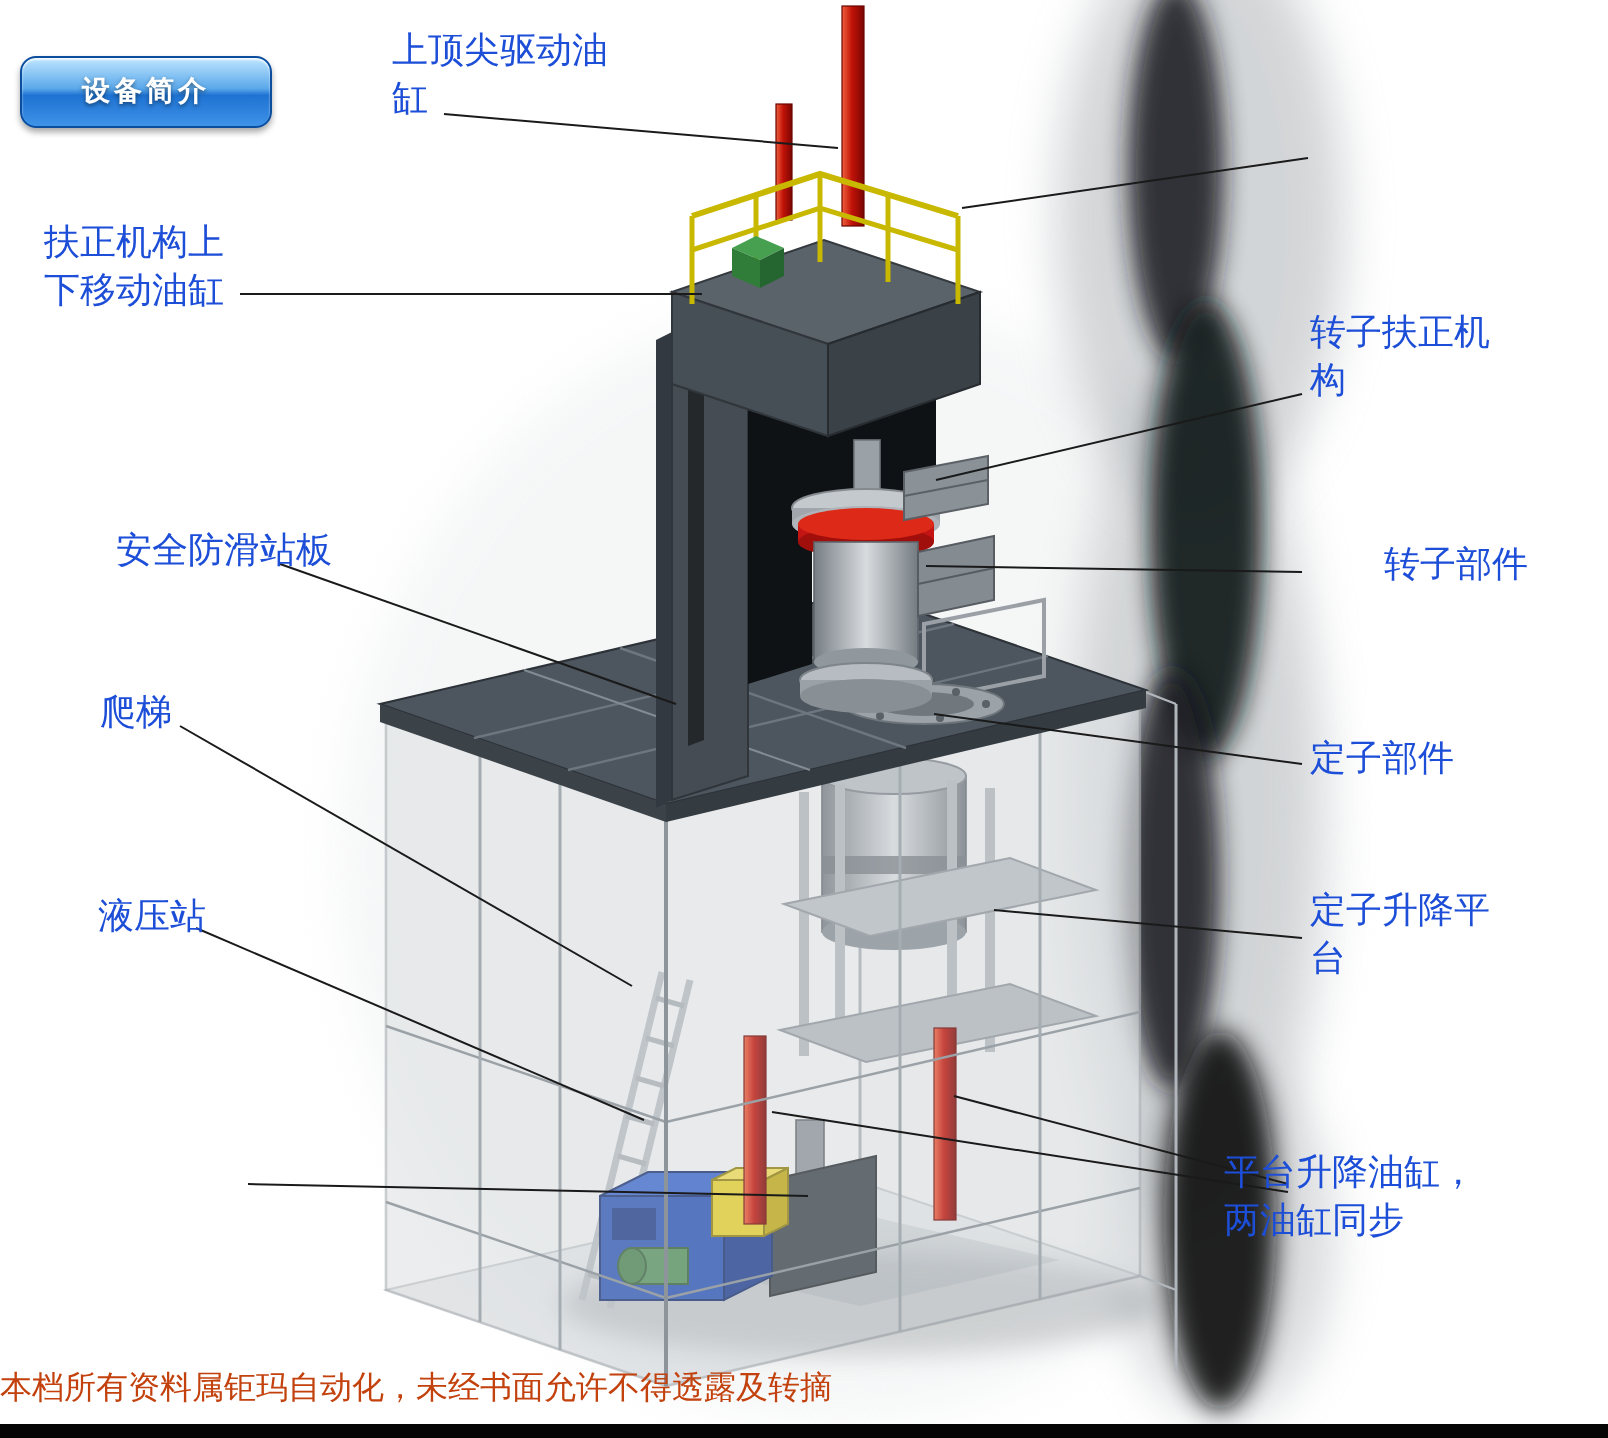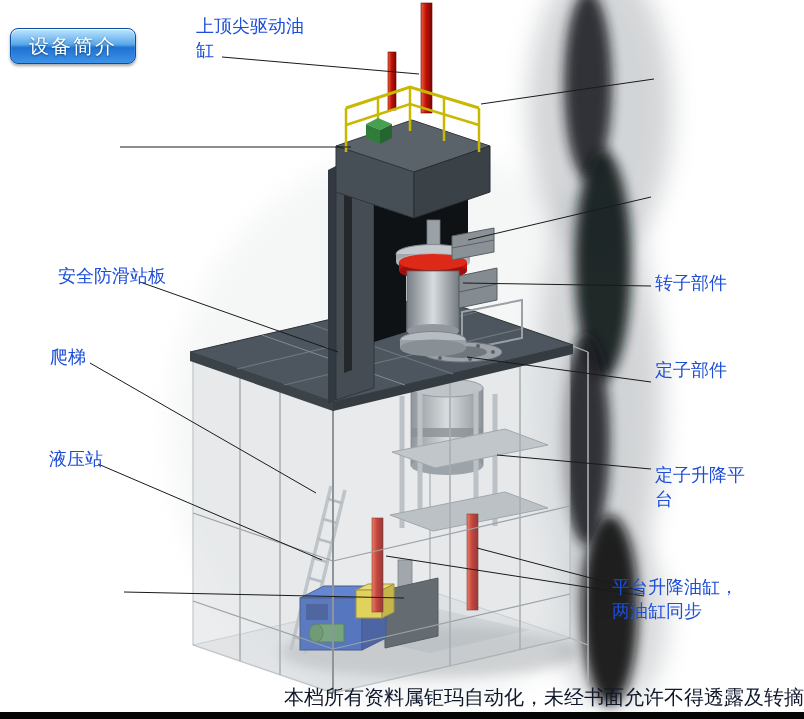--- a/index.html
+++ b/index.html
@@ -3,38 +3,38 @@
 <meta charset="utf-8">
 <style>
   html,body{margin:0;padding:0;background:#ffffff;}
   .stage{position:relative;width:804px;height:719px;background:#ffffff;overflow:hidden;
          font-family:"Liberation Sans","DejaVu Sans",sans-serif;}
   .illustration{position:absolute;left:0;top:0;width:804px;height:719px;}
   .badge{position:absolute;left:10px;top:28px;width:124px;height:34px;border-radius:8px;
          background:linear-gradient(180deg,#bfe6ff 0%,#5aa8ea 45%,#1e72d2 55%,#3f93e8 100%);
          border:1px solid #0c4e9e;
          box-shadow:0 2px 3px rgba(0,0,0,.35), inset 0 1px 1px rgba(255,255,255,.8);
-         color:#fff;font-size:20px;font-weight:normal;letter-spacing:2px;
+         color:#fff;font-size:14px;font-weight:bold;letter-spacing:2px;
          display:flex;align-items:center;justify-content:center;
          text-shadow:0 1px 2px rgba(0,0,0,.45);}
   .callout{position:absolute;color:#1d4ed8;font-size:18px;line-height:1.32;
            font-family:Liberation Mono, monospace;}
   .lbl-top-cylinder{left:196px;top:16px;width:116px;}
   .lbl-safety-fence{left:658px;top:62px;width:120px;}
   .lbl-centering-cylinder{left:22px;top:112px;width:94px;}
   .lbl-rotor-centering{left:655px;top:157px;width:96px;}
   .lbl-antislip{left:26px;top:266px;width:140px;text-align:right;}
-  .lbl-rotor-part{left:655px;top:273px;width:100px;}
+  .lbl-rotor-part{left:692px;top:273px;width:100px;}
   .lbl-ladder{left:50px;top:347px;width:60px;}
-  .lbl-stator-part{left:655px;top:360px;width:100px;}
+  .lbl-stator-part{left:655px;top:370px;width:100px;}
   .lbl-hydraulic{left:49px;top:449px;width:80px;}
-  .lbl-stator-platform{left:655px;top:465px;width:96px;}
+  .lbl-stator-platform{left:655px;top:446px;width:96px;}
   .lbl-rotor-jack{left:27px;top:555px;width:96px;}
   .lbl-platform-cyl{left:612px;top:577px;width:132px;}
-  .footer{position:absolute;left:0;right:0;top:684px;text-align:right;font-size:20px;color:#0f172a;
+  .footer{position:absolute;left:0;right:0;top:684px;text-align:left;font-size:16px;color:#c2410c;
           font-family:"Liberation Serif","DejaVu Serif",serif;}
   .bottom-bar{position:absolute;left:0;bottom:0;width:804px;height:7px;background:#050505;}
 </style>
 </head>
 <body>
 
 <div class="stage">
 
   <svg class="illustration" viewBox="0 0 804 719" xmlns="http://www.w3.org/2000/svg">
     <defs>
@@ -246,20 +246,22 @@
       <line x1="651" y1="469" x2="497" y2="455"></line>
       <line x1="124" y1="592" x2="404" y2="598"></line>
       <line x1="644" y1="592" x2="477" y2="548"></line>
       <line x1="644" y1="596" x2="386" y2="556"></line>
     </g>
   </svg>
 
   <div class="badge">设备简介</div>
 
   <div class="callout lbl-top-cylinder">上顶尖驱动油缸</div>
+  <div class="callout lbl-centering-cylinder">扶正机构上下移动油缸</div>
+  <div class="callout lbl-rotor-centering">转子扶正机构</div>
   <div class="callout lbl-antislip">安全防滑站板</div>
   <div class="callout lbl-rotor-part">转子部件</div>
   <div class="callout lbl-ladder">爬梯</div>
   <div class="callout lbl-stator-part">定子部件</div>
   <div class="callout lbl-hydraulic">液压站</div>
   <div class="callout lbl-stator-platform">定子升降平台</div>
   <div class="callout lbl-platform-cyl">平台升降油缸，两油缸同步</div>
 
   <div class="footer">本档所有资料属钜玛自动化，未经书面允许不得透露及转摘</div>
   <div class="bottom-bar"></div>

